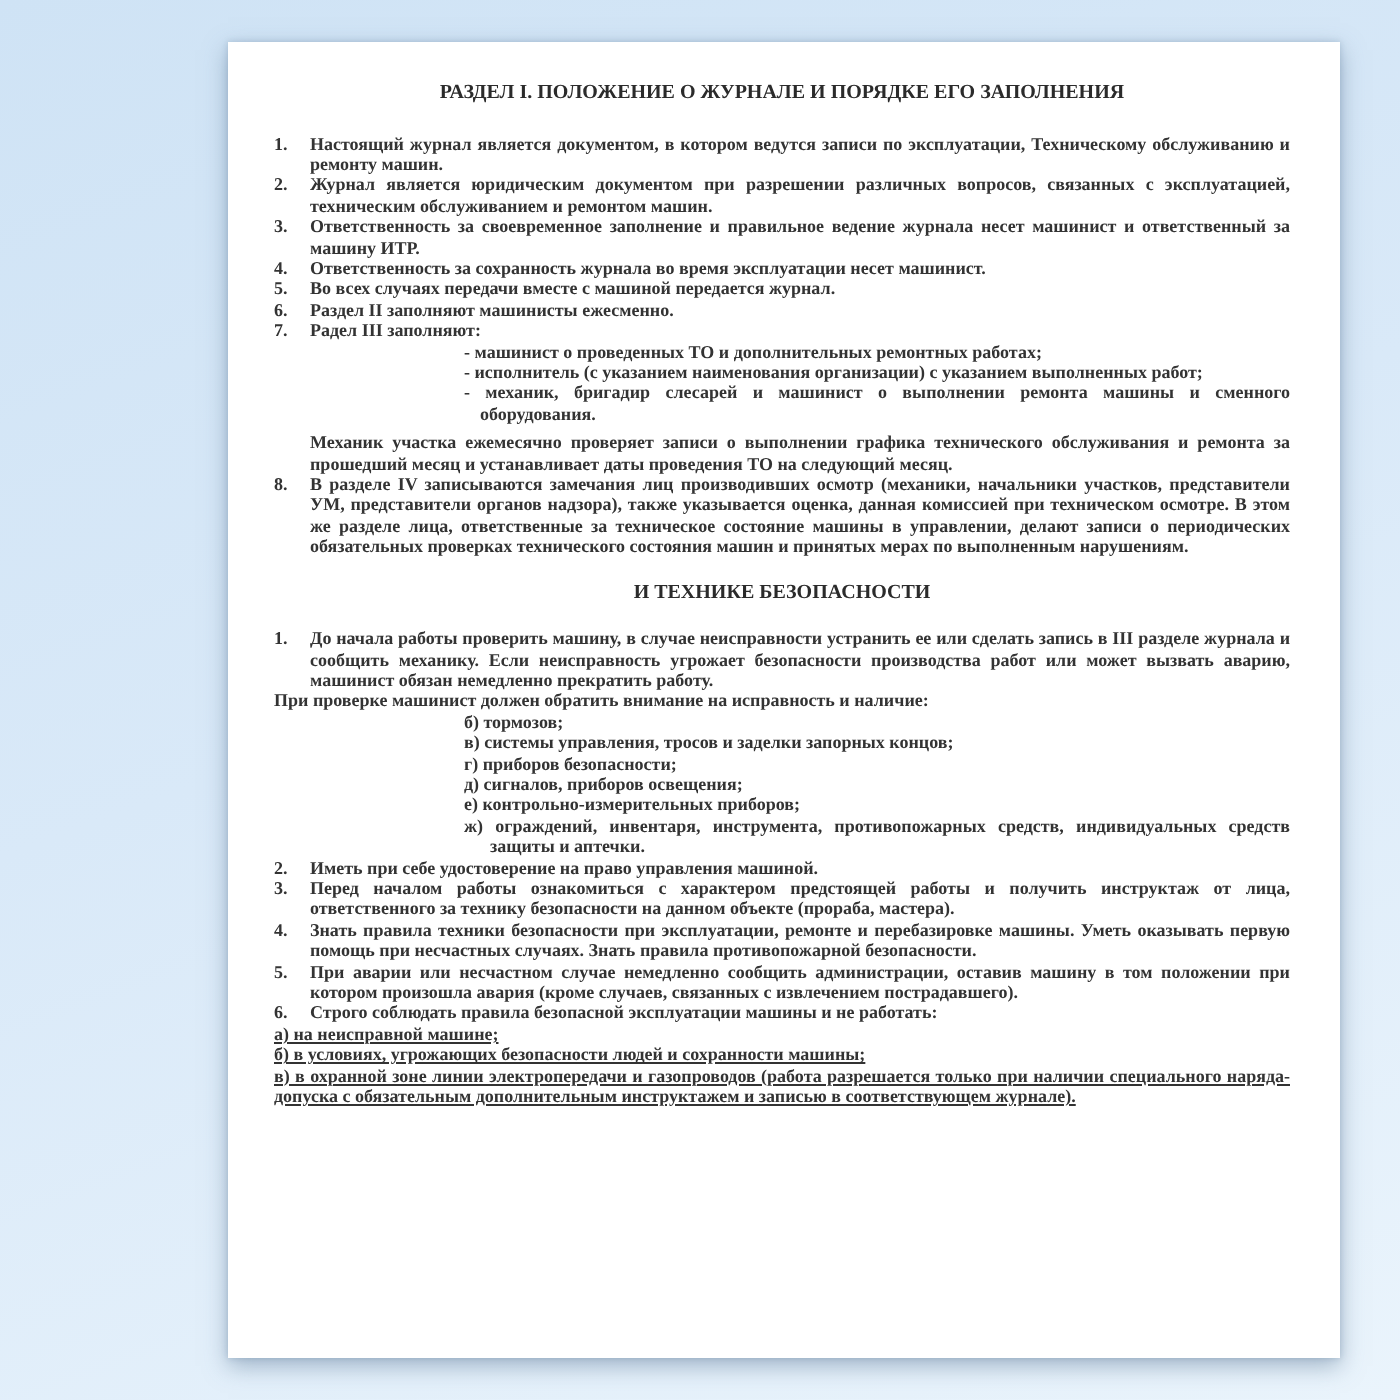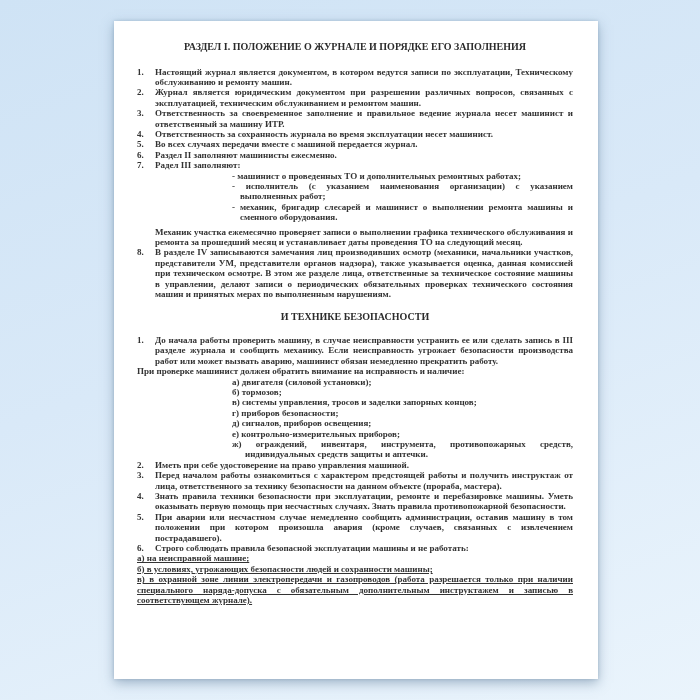--- a/index.html
+++ b/index.html
@@ -20,21 +20,21 @@
   .scene {
     position: relative;
     width: 700px;
     height: 700px;
     background: linear-gradient(160deg, var(--bg-top) 0%, var(--bg-mid) 45%, var(--bg-bottom) 100%);
   }
   .paper {
     position: absolute;
     left: 114px;
     top: 21px;
-    width: 484px;
+    width: 556px;
     height: 658px;
     background: var(--paper);
     box-shadow: 0 4px 11px var(--shadow), 0 0 3px rgba(92,122,152,0.3);
     color: var(--ink);
     font-size: 9px;
     line-height: 10.4px;
     font-weight: bold;
     hyphens: auto;
     overflow: hidden;
   }
@@ -118,21 +118,20 @@
       <div>И ТЕХНИКЕ БЕЗОПАСНОСТИ</div>
     </div>
 
     <div class="item">
       <span class="num">1.</span>
       <span class="txt">До начала работы проверить машину, в случае неисправности устранить ее или сделать запись в III разделе журнала и сообщить механику. Если неисправность угрожает безопасности производства работ или может вызвать аварию, машинист обязан немедленно прекратить работу.</span>
     </div>
 
     <div class="para-flush">При проверке машинист должен обратить внимание на исправность и наличие:</div>
 
-    <div class="check-item">а) двигателя (силовой установки);</div>
     <div class="check-item">б) тормозов;</div>
     <div class="check-item">в) системы управления, тросов и заделки запорных концов;</div>
     <div class="check-item">г) приборов безопасности;</div>
     <div class="check-item">д) сигналов, приборов освещения;</div>
     <div class="check-item">е) контрольно-измерительных приборов;</div>
     <div class="check-item">ж) ограждений, инвентаря, инструмента, противопожарных средств, индивидуальных средств защиты и аптечки.</div>
 
     <div class="item">
       <span class="num">2.</span>
       <span class="txt">Иметь при себе удостоверение на право управления машиной.</span>

